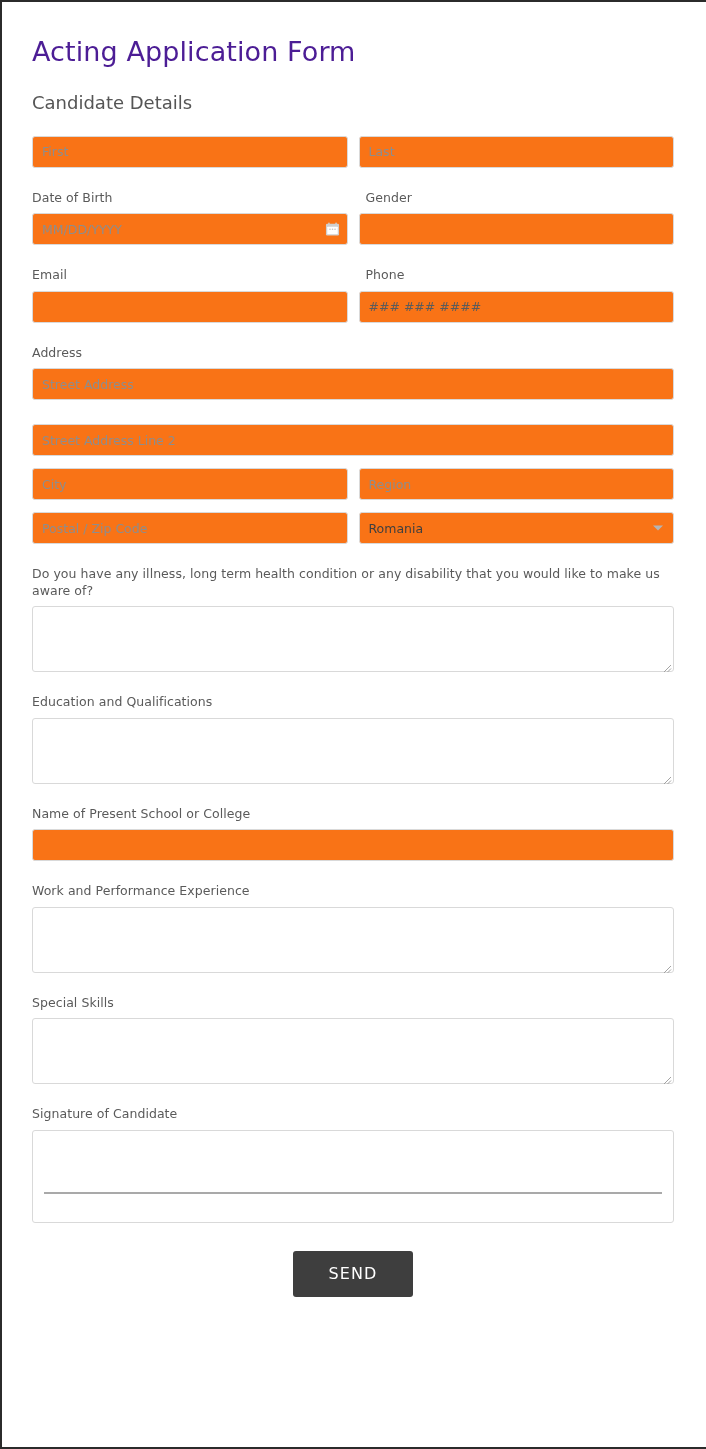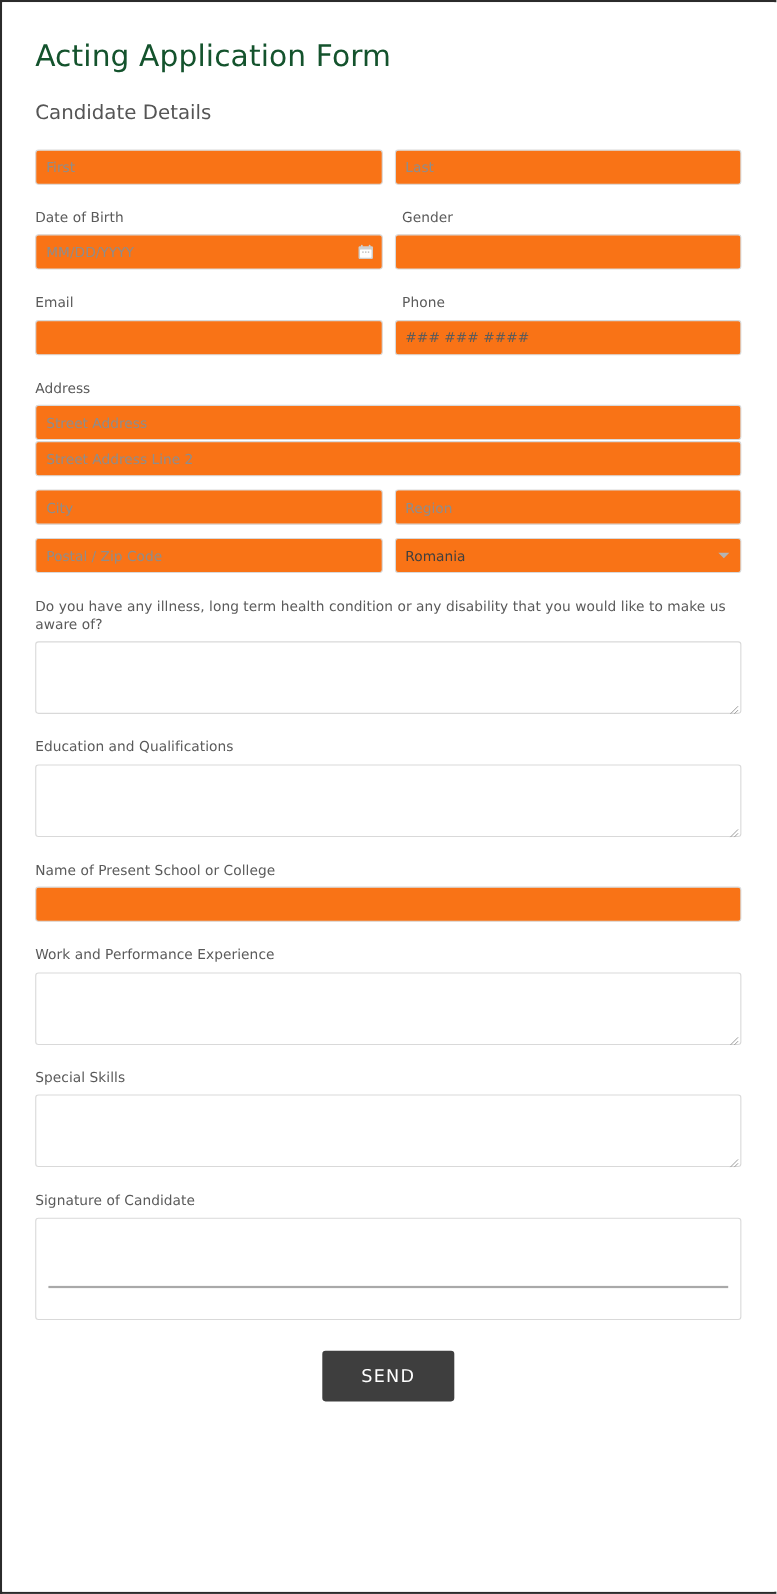--- a/index.html
+++ b/index.html
@@ -32,21 +32,21 @@
     top: 0;
     width: 702px;
     height: 1445px;
     background: #ffffff;
     padding: 0 30px;
   }
 
   .form-title {
     font-size: 27px;
     font-weight: 400;
-    color: #14532d;
+    color: #4c1d95;
     letter-spacing: 0.1px;
     margin: 0;
     padding-top: 34px;
     line-height: 1.2;
   }
 
   .form-subtitle {
     font-size: 18px;
     font-weight: 400;
     color: #555555;
@@ -88,21 +88,21 @@
     font-family: "DejaVu Sans", "Liberation Sans", sans-serif;
     font-size: 12.5px;
     color: #3f3f3f;
     padding: 0 9px;
     outline: none;
     display: block;
   }
   .inp::placeholder { color: #8d8d8d; opacity: 1; }
   .inp.dark-ph::placeholder { color: #5b5b5b; opacity: 1; }
 
-  .inp-stack > .inp + .inp { margin-top: 1px; }
+  .inp-stack > .inp + .inp { margin-top: 24px; }
 
   
   .date-wrap { position: relative; }
   .date-wrap .inp { padding-right: 43px; }
   .cal-icon {
     position: absolute;
     right: 8px;
     top: 50%;
     transform: translateY(-50%);
     width: 15px;

